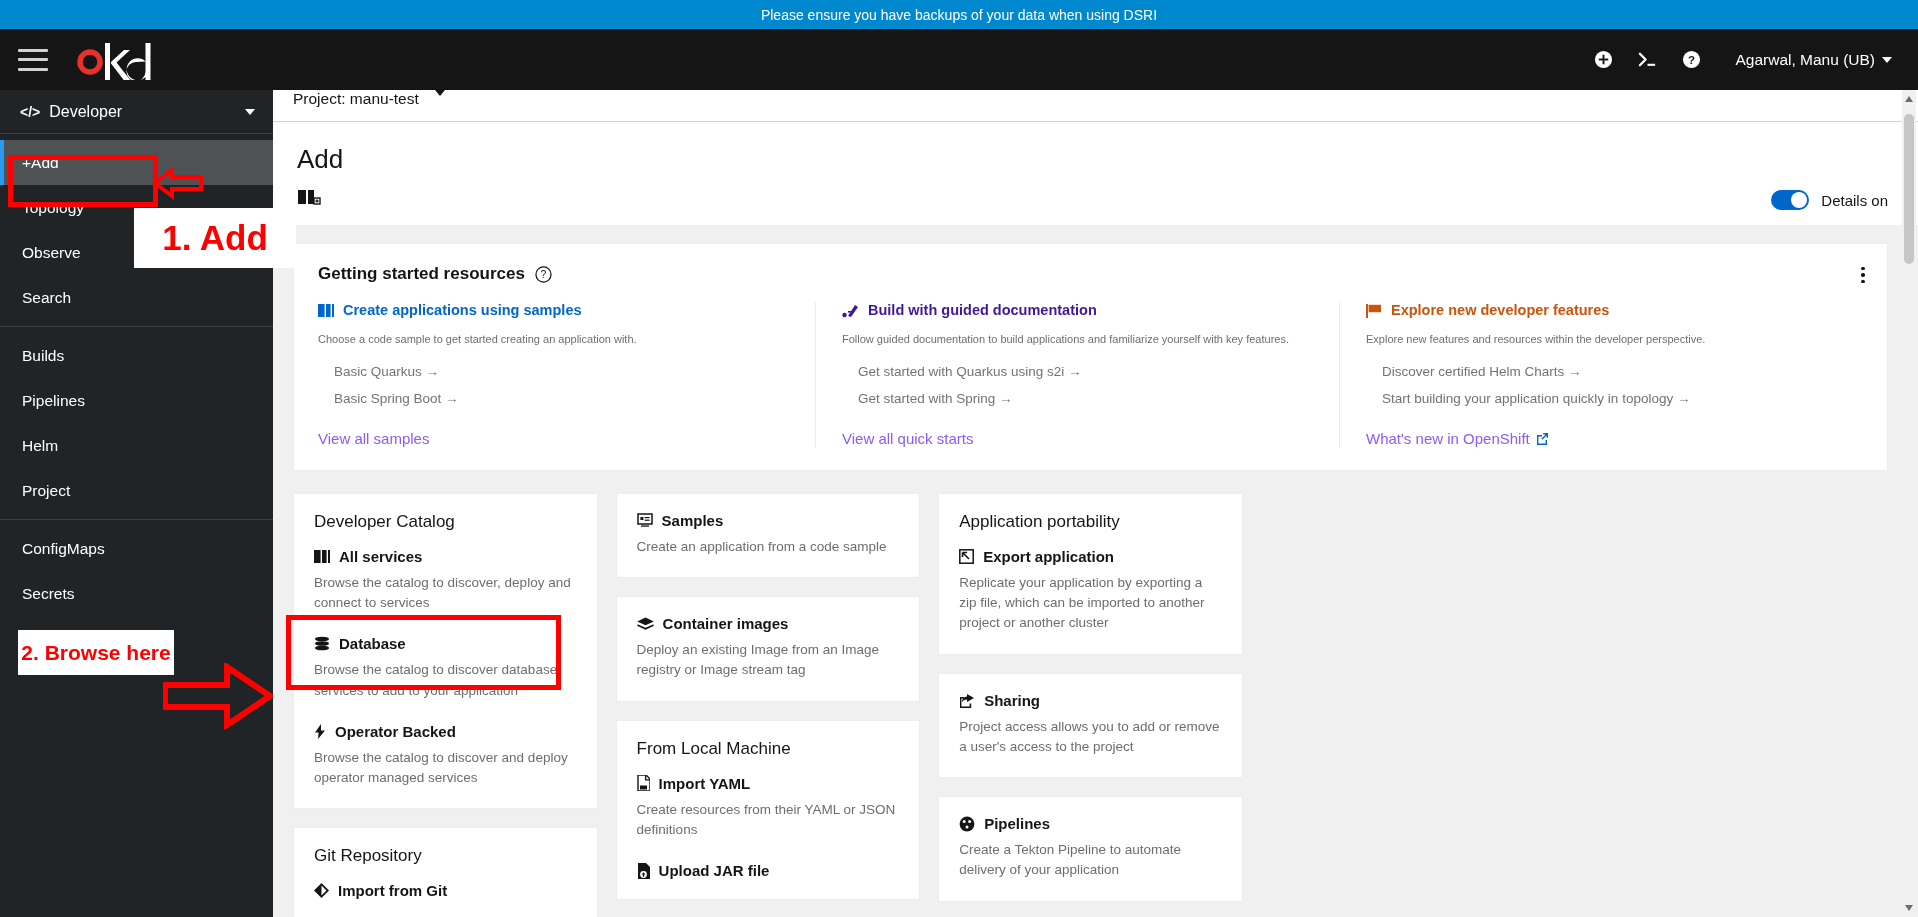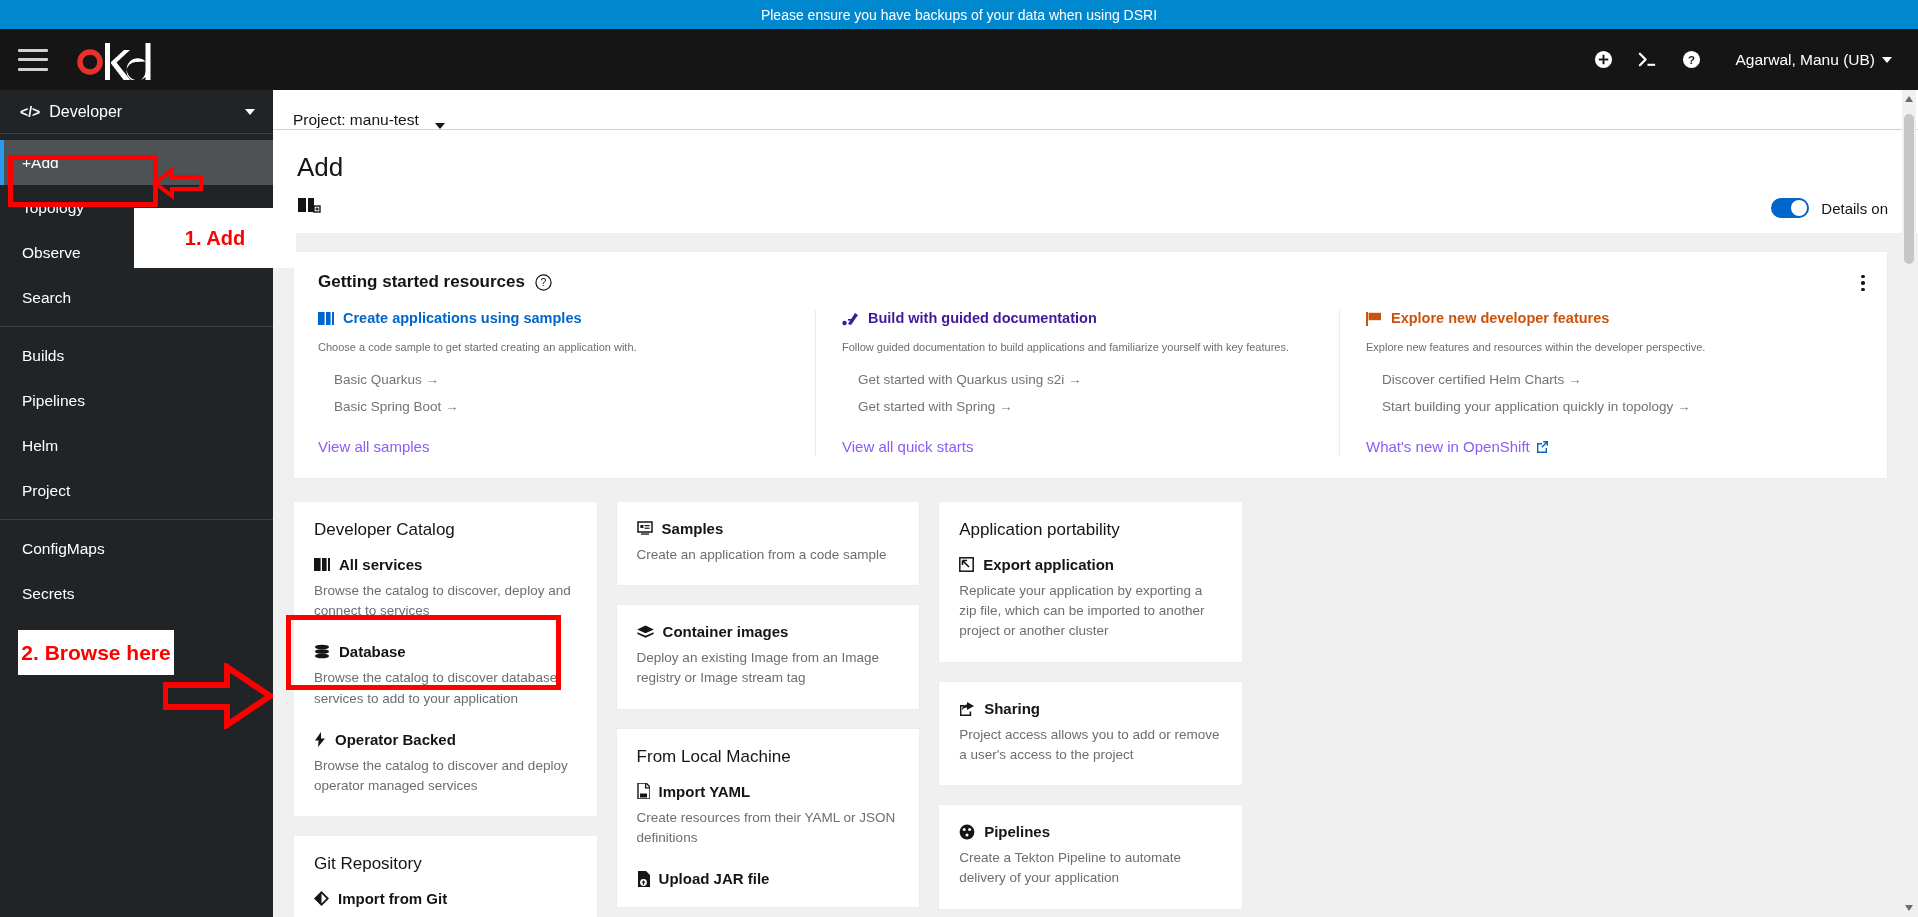--- a/index.html
+++ b/index.html
@@ -69,21 +69,21 @@
     content: ""; position: absolute; left: 0; top: 0; bottom: 0;
     width: 4px; background: #2b9af3;
   }
 
   
   .main {
     flex: 1; background: #f0f0f0; position: relative;
     display: flex; flex-direction: column; overflow: hidden;
   }
   .project-bar {
-    background: #fff; height: 40px; display: flex; align-items: flex-end;
+    background: #fff; height: 32px; display: flex; align-items: flex-start;
     padding-left: 20px; border-bottom: 1px solid #d2d2d2; flex-shrink: 0;
   }
   .project-bar .pb-label { font-size: 15.5px; color: #151515; }
   .project-bar .pb-caret { margin-left: 16px; color: #151515; }
   .page-head { background: #fff; padding: 22px 30px 12px 24px; flex-shrink: 0; }
   .page-title { font-size: 26px; font-weight: 400; color: #151515; }
   .page-head-row { display: flex; align-items: center; margin-top: 12px; }
   .tour-icon { color: #151515; cursor: pointer; }
   .head-spacer { flex: 1; }
   .toggle-wrap { display: flex; align-items: center; gap: 12px; }
@@ -566,21 +566,21 @@
   </div>
 
   <div class="anno anno-box" style="left:8px; top:155px; width:150px; height:52px;"></div>
 
   <div class="anno" style="left:152px; top:166px; width:52px; height:34px;">
     <svg width="52" height="34" viewBox="0 0 52 34">
       <path d="M3 17 L20 4 V11 H49 V23 H20 V30 Z" fill="none" stroke="#ff0000" stroke-width="4" stroke-linejoin="miter"></path>
     </svg>
   </div>
 
-  <div class="anno anno-label" style="left:134px; top:208px; width:162px; height:60px; font-size:20px;">
+  <div class="anno anno-label" style="left:134px; top:208px; width:162px; height:60px; font-size:35px;">
     <span>1. Add</span>
   </div>
 
   <div class="anno anno-label" style="left:18px; top:630px; width:156px; height:45px; font-size:21px;">
     <span>2. Browse here</span>
   </div>
 
   <div class="anno" style="left:163px; top:663px; width:110px; height:66px;">
     <svg width="110" height="66" viewBox="0 0 110 66">
       <path d="M2 22 H64 V4 L107 33 L64 62 V44 H2 Z" fill="none" stroke="#ff0000" stroke-width="6" stroke-linejoin="miter"></path>

